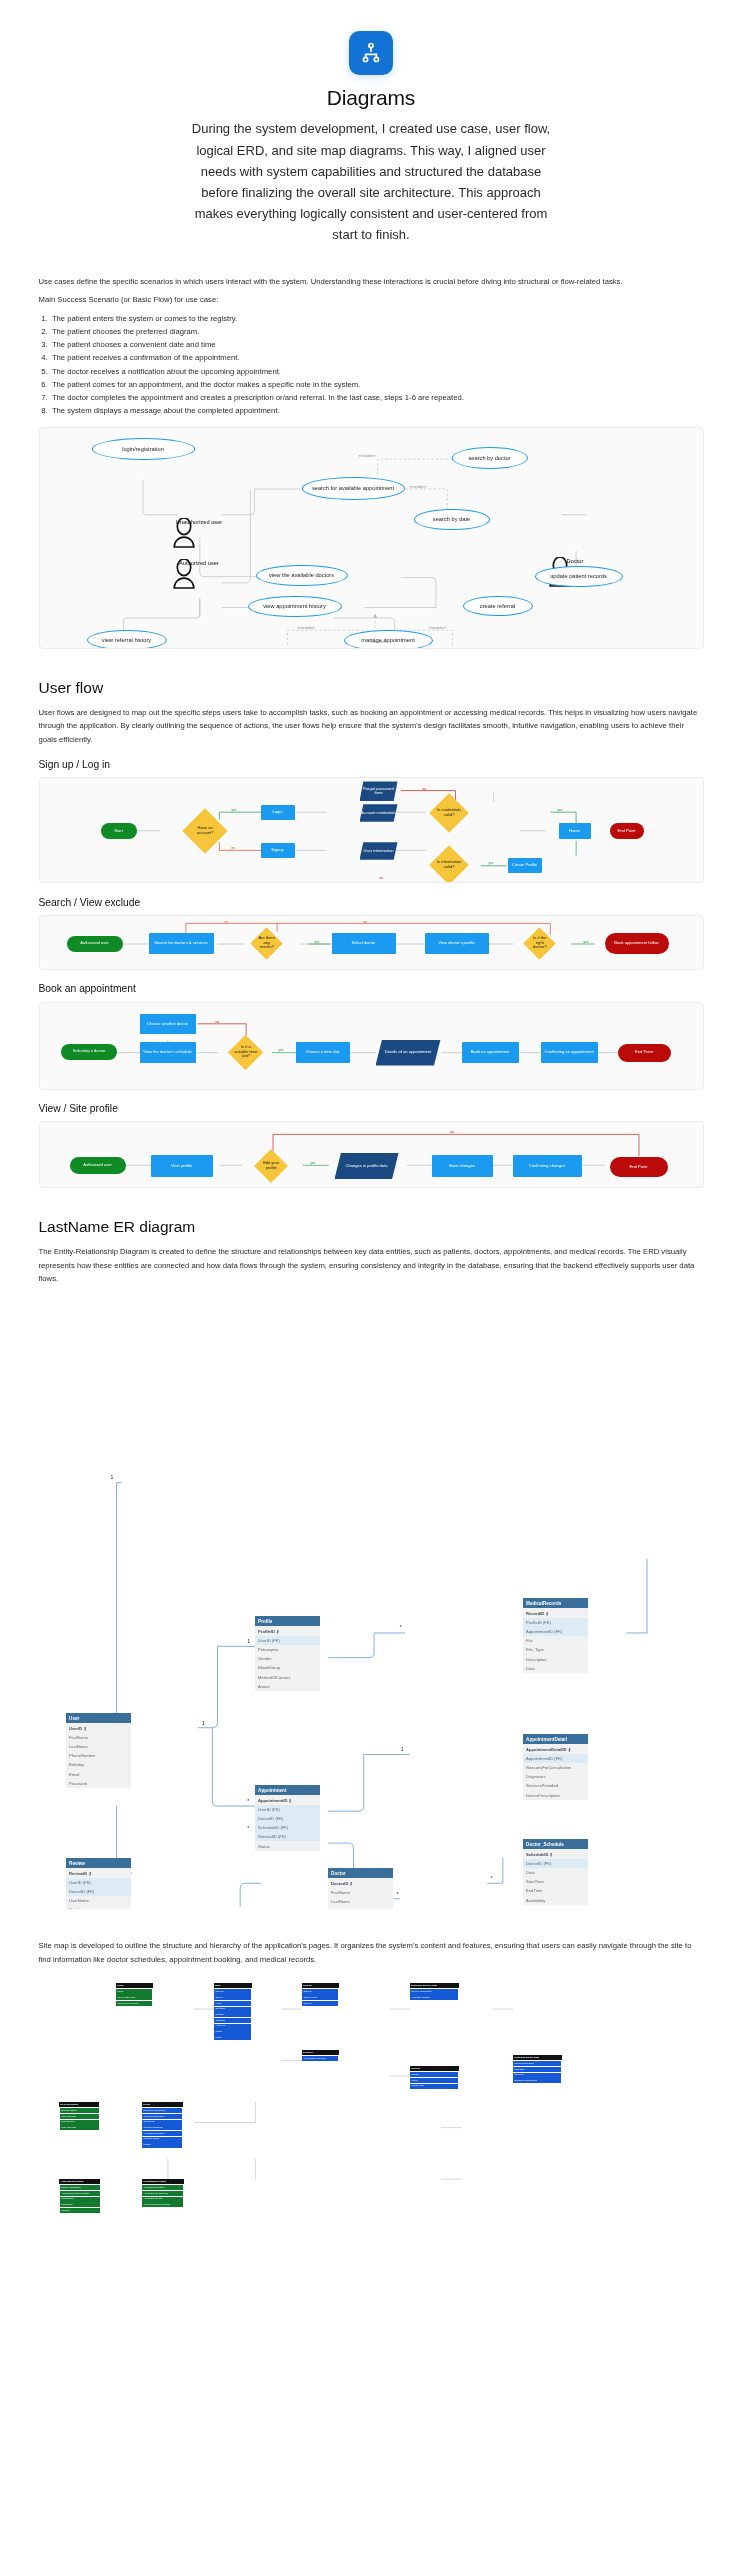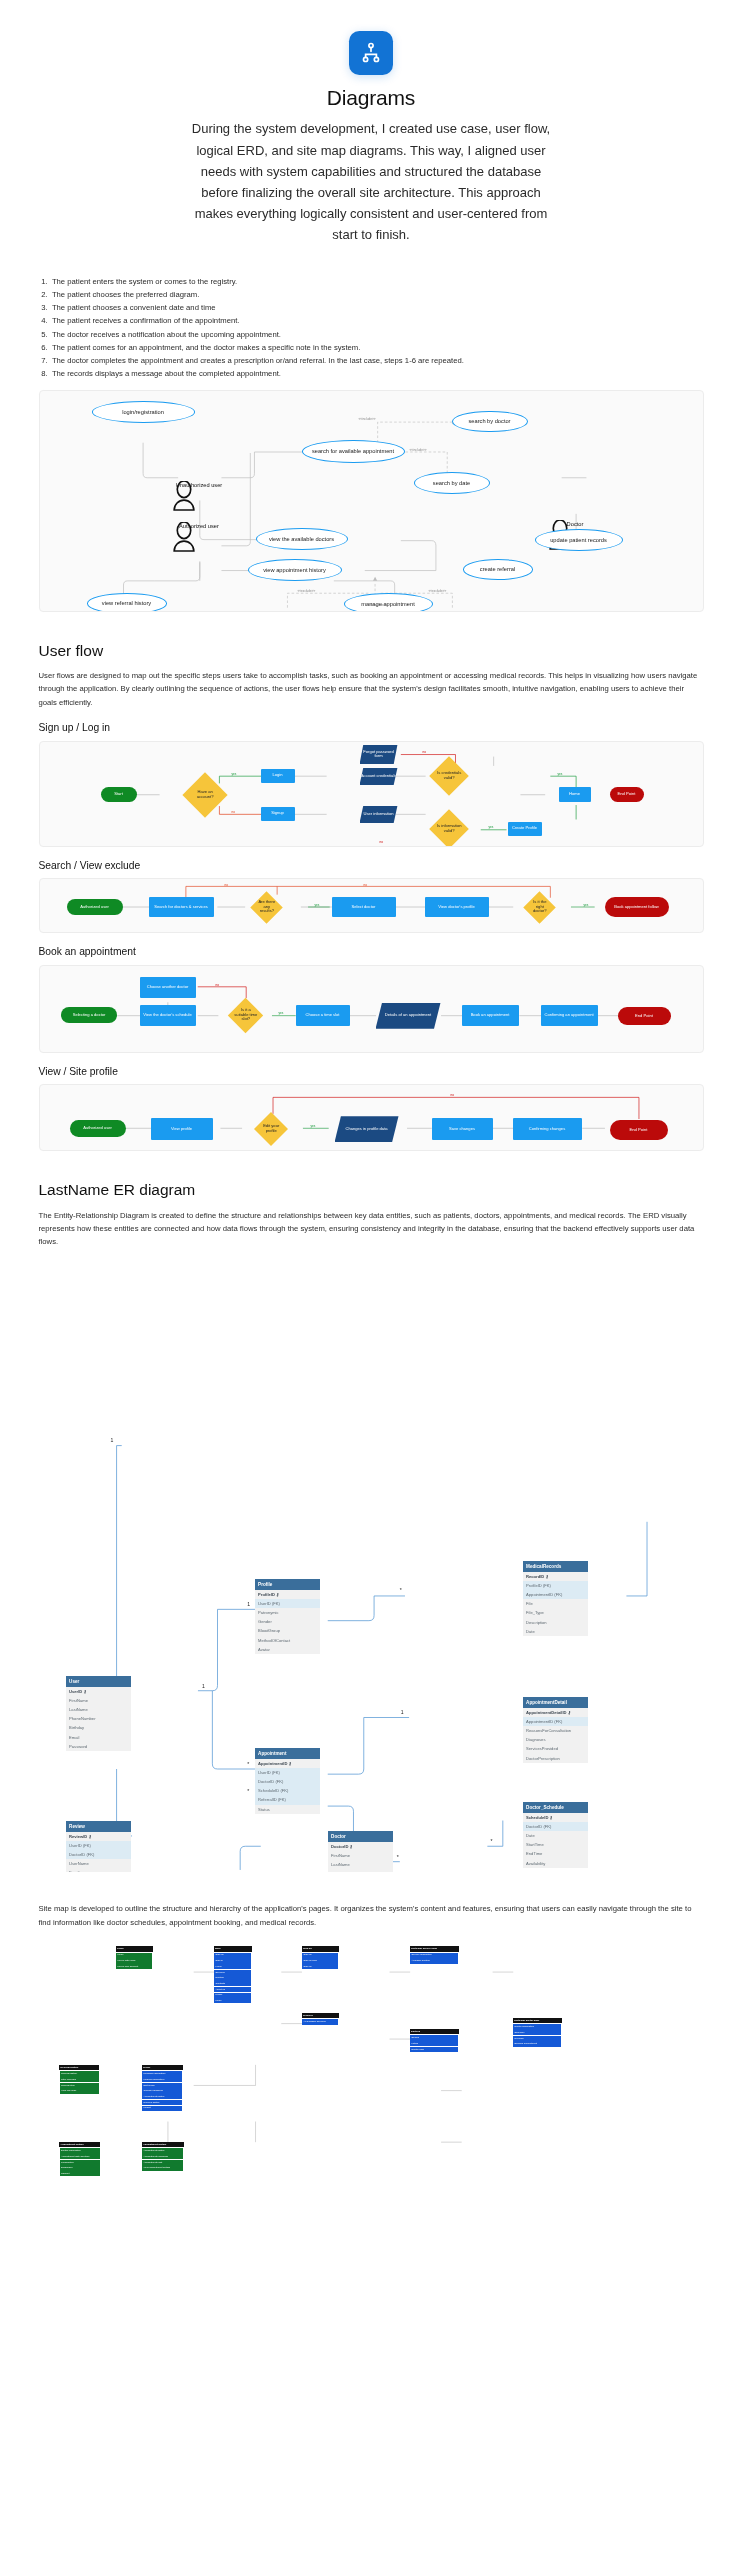--- a/index.html
+++ b/index.html
@@ -98,29 +98,31 @@
         <circle cx="6.6" cy="18.4" r="2.1"></circle>
         <circle cx="17.4" cy="18.4" r="2.1"></circle>
         <path d="M12 6.7v3.6M6.6 16.3v-2.9h10.8v2.9M6.6 13.4h10.8"></path>
       </svg>
     </div>
     <h1>Diagrams</h1>
     <p>During the system development, I created use case, user flow, logical ERD, and site map diagrams. This way, I aligned user needs with system capabilities and structured the database before finalizing the overall site architecture. This approach makes everything logically consistent and user-centered from start to finish.</p>
   </div>
 
   <div class="section">
+    <div class="body">Use cases define the specific scenarios in which users interact with the system. Understanding these interactions is crucial before diving into structural or flow-related tasks.</div>
+    <div class="body">Main Success Scenario (or Basic Flow) for use case:</div>
     <ol class="steps" id="uc-steps">
         <li>The patient enters the system or comes to the registry.</li>
         <li>The patient chooses the preferred diagram.</li>
         <li>The patient chooses a convenient date and time</li>
         <li>The patient receives a confirmation of the appointment.</li>
         <li>The doctor receives a notification about the upcoming appointment.</li>
         <li>The patient comes for an appointment, and the doctor makes a specific note in the system.</li>
         <li>The doctor completes the appointment and creates a prescription or/and referral. In the last case, steps 1-6 are repeated.</li>
-        <li>The records displays a message about the completed appointment.</li>
+        <li>The system displays a message about the completed appointment.</li>
       </ol>
 
     <div class="canvas" style="height:222px;margin-top:9.3px;">
       <svg width="665" height="222" viewBox="0 0 1290 430">
         <g stroke="#bcbcbc" stroke-width="1.3" fill="none">
           <path d="M200 100 L200 160 Q200 168 208 168 L268 168"></path>
           <path d="M352 168 L408 168 Q416 168 416 160 L416 118 L508 118"></path>
           <path d="M310 212 L310 280 Q310 288 318 288 L420 288"></path>
           <path d="M310 330 L310 360 Q310 368 302 368 L222 368"></path>
           <path d="M352 348 L404 348"></path>

